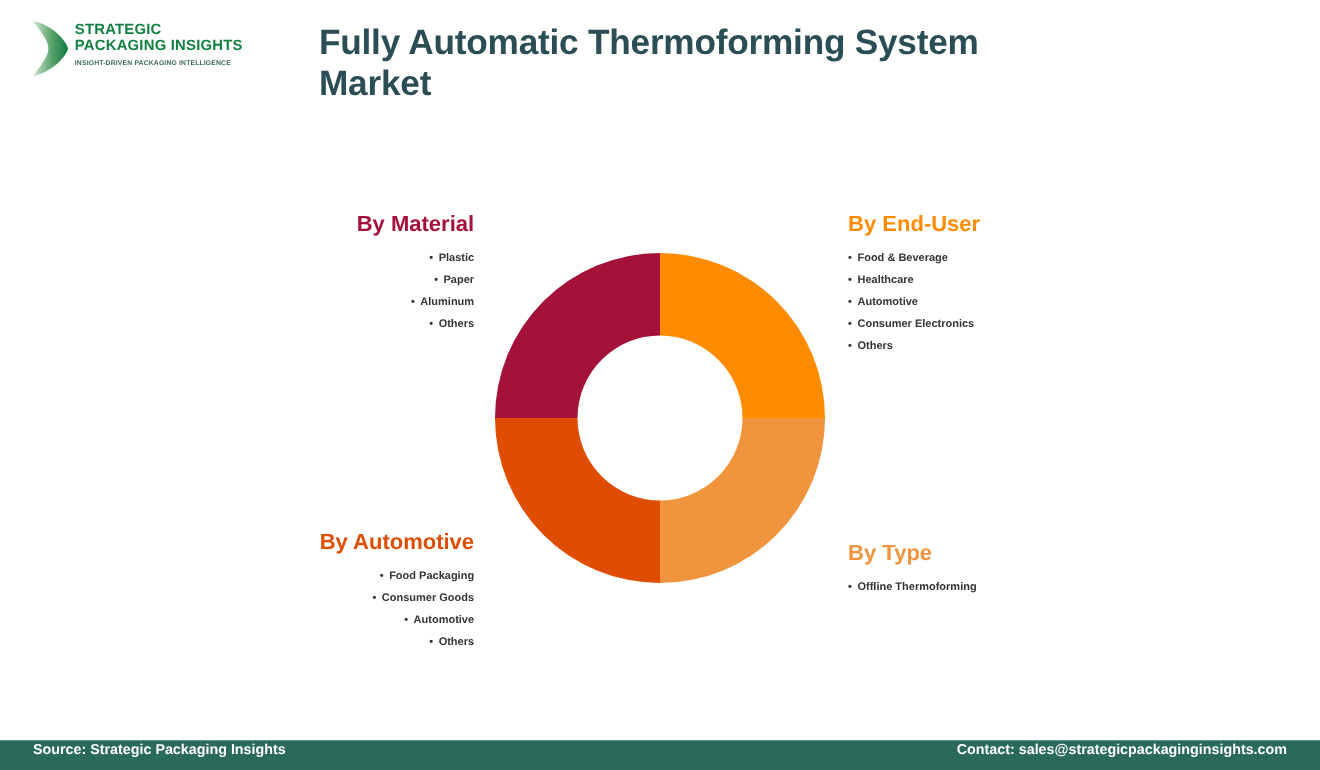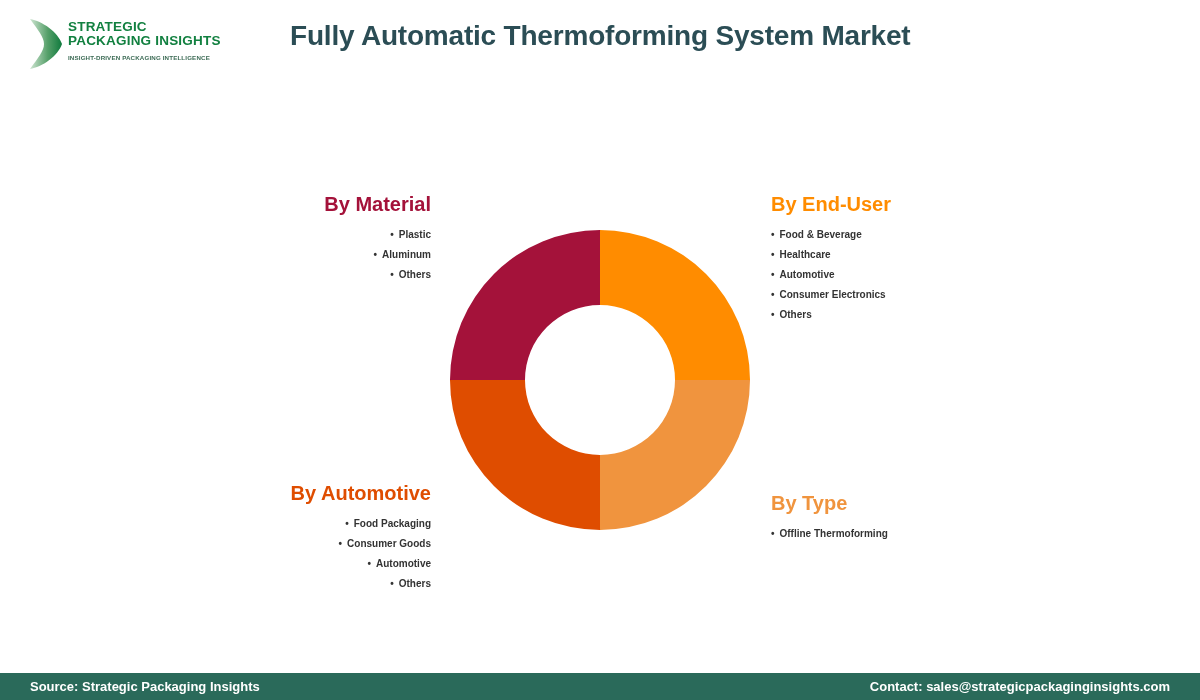--- a/index.html
+++ b/index.html
@@ -21,21 +21,21 @@
   }
   .logo-tag {
     margin-top: 6px;
     font-size: 6.2px; font-weight: bold; color: #3c6b55;
     letter-spacing: 0.15px; white-space: nowrap;
   }
 
   
   .title {
     position: absolute; left: 290px; top: 20px; width: 640px;
-    font-size: 28px; font-weight: bold; color: #2b4d55;
+    font-size: 32px; font-weight: bold; color: #2b4d55;
     letter-spacing: -0.2px;
   }
 
   
   .donut-wrap { position: absolute; left: 450px; top: 230px; width: 300px; height: 300px; }
   .donut-wrap svg { display: block; }
 
   
   .cat { position: absolute; }
   .cat h3 { font-size: 20px; font-weight: bold; margin-bottom: 9px; }
@@ -47,21 +47,21 @@
 
   #cat-material   { left: 231px; top: 193px; width: 200px; }
   #cat-enduser    { left: 771px; top: 193px; width: 230px; }
   #cat-application{ left: 211px; top: 482px; width: 220px; }
   #cat-type       { left: 771px; top: 492px; width: 230px; }
 
   
   .footer {
     position: absolute; left: 0; bottom: 0; width: 1200px; height: 27px;
     background: #2a6a5a; color: #ffffff;
-    display: flex; align-items: center; justify-content: space-between;
+    display: flex; align-items: flex-start; justify-content: space-between;
     padding: 0 30px;
   }
   .footer span { font-size: 13px; font-weight: bold; }
 </style>
 </head>
 <body>
 
 <div class="page">
 
   <div class="logo">
@@ -94,20 +94,21 @@
       <path d="M150 300 A150 150 0 0 1 0 150 L75 150 A75 75 0 0 0 150 225 Z" fill="#DF4D00"></path>
 
       <path d="M0 150 A150 150 0 0 1 150 0 L150 75 A75 75 0 0 0 75 150 Z" fill="#A4123A"></path>
     </svg>
   </div>
 
   <div class="cat right-align" id="cat-material">
     <h3 style="color:#A4123A">By Material</h3>
     <ul>
       <li>Plastic</li>
+      <li>Paper</li>
       <li>Aluminum</li>
       <li>Others</li>
     </ul>
   </div>
 
   <div class="cat left-align" id="cat-enduser">
     <h3 style="color:#FF8C00">By End-User</h3>
     <ul>
       <li>Food &amp; Beverage</li>
       <li>Healthcare</li>

